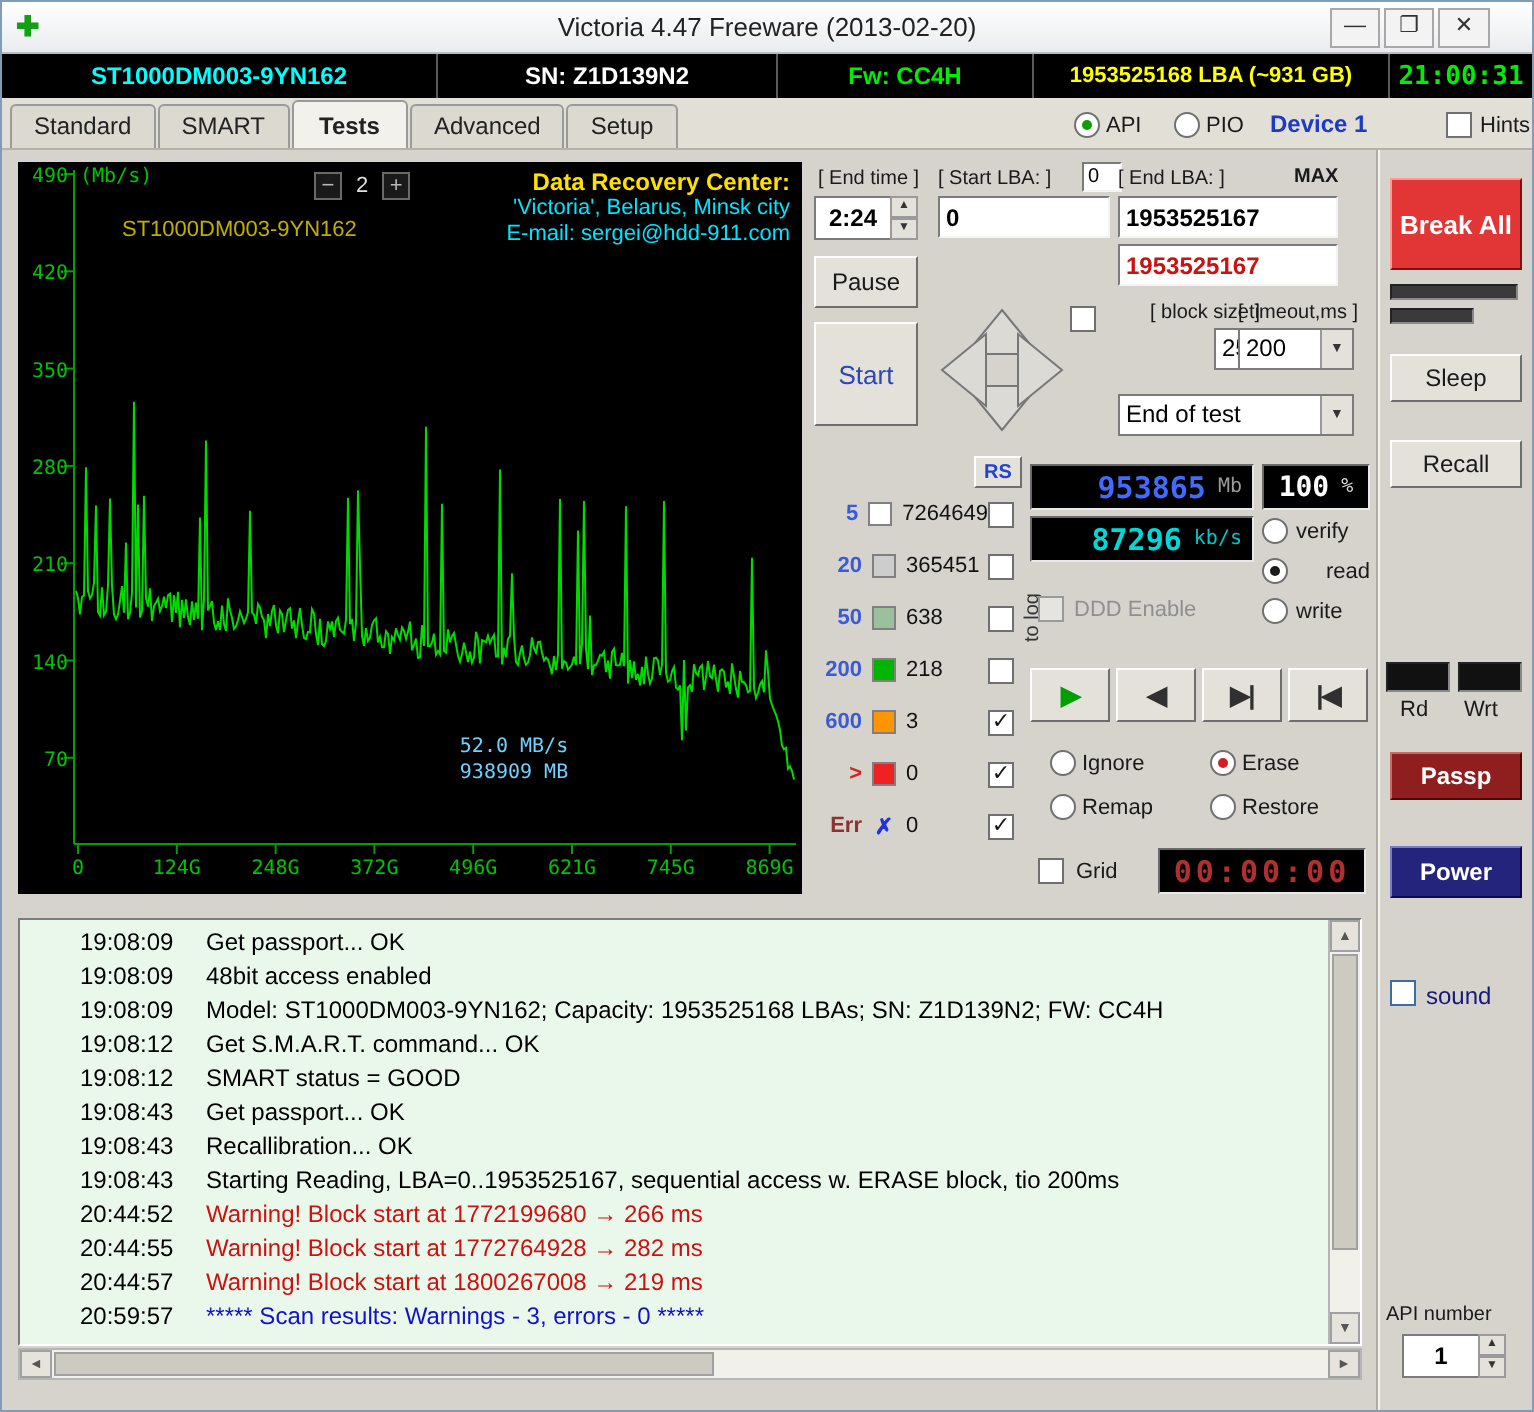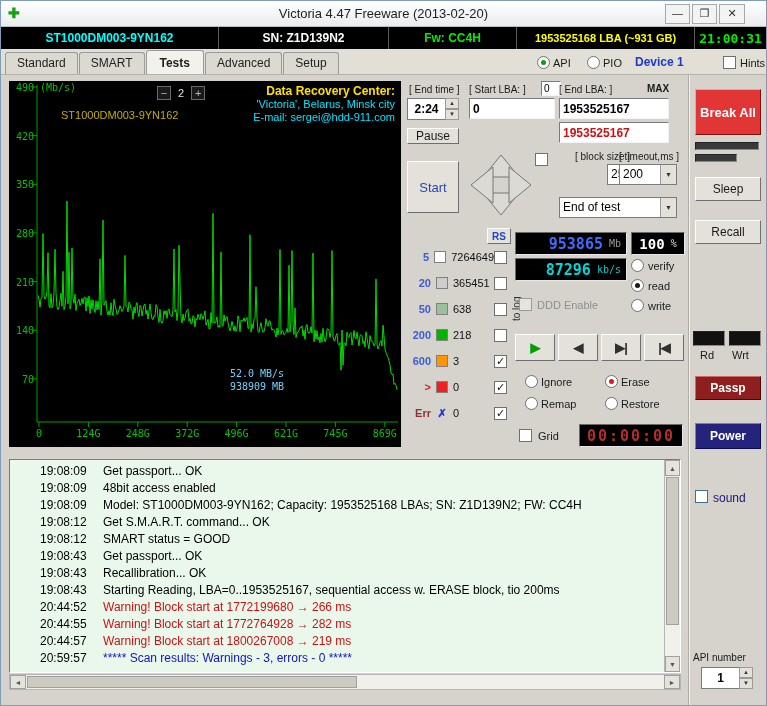--- a/index.html
+++ b/index.html
@@ -70,21 +70,21 @@
   .dstrip{position:absolute;background:#3a3a3a;border:1px solid;border-color:#222 #888 #888 #222;}
 
   
   #lbl-endtime{left:408px;top:83px;} #lbl-startlba{left:468px;top:83px;} #lbl-endlba{left:558px;top:83px;}
   #lbl-max{left:646px;top:82px;font-weight:bold;}
   #field-mini0{left:540px;top:80px;width:20px;height:15px;font-size:10px;font-weight:normal;padding:0 2px;}
   #spin-endtime{left:406px;top:97px;width:52px;height:22px;}
   #field-startlba{left:468px;top:97px;width:86px;height:21px;}
   #field-endlba1{left:558px;top:97px;width:110px;height:21px;}
   #field-endlba2{left:558px;top:121px;width:110px;height:21px;color:#cc1111;}
-  #btn-pause{position:absolute;left:406px;top:127px;width:52px;height:16px;}
+  #btn-pause{position:absolute;left:406px;top:127px;width:52px;height:26px;}
   #btn-start{position:absolute;left:406px;top:160px;width:52px;height:52px;color:#2a46b8;font-size:13px;}
   #pad{position:absolute;left:464px;top:148px;}
   #chk-pad{position:absolute;left:534px;top:152px;}
   #lbl-blocksize{left:558px;top:150px;padding-left:16px;} #lbl-timeout{left:618px;top:150px;}
   #combo-blocksize{left:558px;top:163px;width:54px;height:21px;margin-left:48px;}
   #combo-timeout{left:618px;top:163px;width:58px;height:21px;}
   #combo-endtest{left:558px;top:196px;width:118px;height:21px;}
 
   #btn-rs{position:absolute;left:486px;top:227px;width:24px;height:16px;font-size:10px;color:#2244cc;font-weight:bold;}
   #hist-rows{position:absolute;left:404px;top:243px;width:102px;}
@@ -93,21 +93,21 @@
   .hist-sq{width:12px;height:12px;border:1px solid #808080;margin-left:5px;flex:none;}
   .hist-cross{width:12px;margin-left:5px;text-align:center;color:#2233dd;font-weight:bold;font-size:11px;flex:none;}
   .hist-val{margin-left:5px;font-size:11px;color:#111;white-space:nowrap;}
   .hist-row .check{margin-left:auto;flex:none;}
   #to-log{position:absolute;left:510px;top:320px;font-size:10px;color:#333;transform:rotate(-90deg);transform-origin:0 0;white-space:nowrap;}
 
   #lcd-mb{left:514px;top:231px;width:112px;height:23px;color:#3f6bff;font-size:15px;}
   #lcd-pct{left:630px;top:231px;width:54px;height:23px;color:#fff;font-size:14px;justify-content:center;}
   #lcd-speed{left:514px;top:257px;width:112px;height:23px;color:#00d8d8;font-size:15px;}
   #radio-verify{left:630px;top:258px;} #lbl-verify{left:647px;top:259px;}
-  #radio-read{left:630px;top:278px;} #lbl-read{left:647px;top:279px;}
+  #radio-read{left:630px;top:278px;} #lbl-read{left:662px;top:279px;}
   #radio-write{left:630px;top:298px;} #lbl-write{left:647px;top:299px;}
   #chk-ddd{position:absolute;left:518px;top:297px;} #lbl-ddd{left:536px;top:298px;}
   #media-row{position:absolute;left:514px;top:333px;display:flex;gap:3px;}
   .media-btn{width:40px;height:27px;font-size:13px;font-weight:bold;letter-spacing:-1px;}
   #radio-ignore{left:524px;top:374px;} #lbl-ignore{left:540px;top:375px;}
   #radio-remap{left:524px;top:396px;} #lbl-remap{left:540px;top:397px;text-align:right;}
   #radio-erase{left:604px;top:374px;} #lbl-erase{left:620px;top:375px;}
   #radio-restore{left:604px;top:396px;} #lbl-restore{left:620px;top:397px;}
   #chk-grid{position:absolute;left:518px;top:428px;} #lbl-grid{left:537px;top:429px;}
   #timer{left:578px;top:423px;width:104px;height:23px;color:#b03030;font-size:15px;justify-content:center;letter-spacing:2px;}

